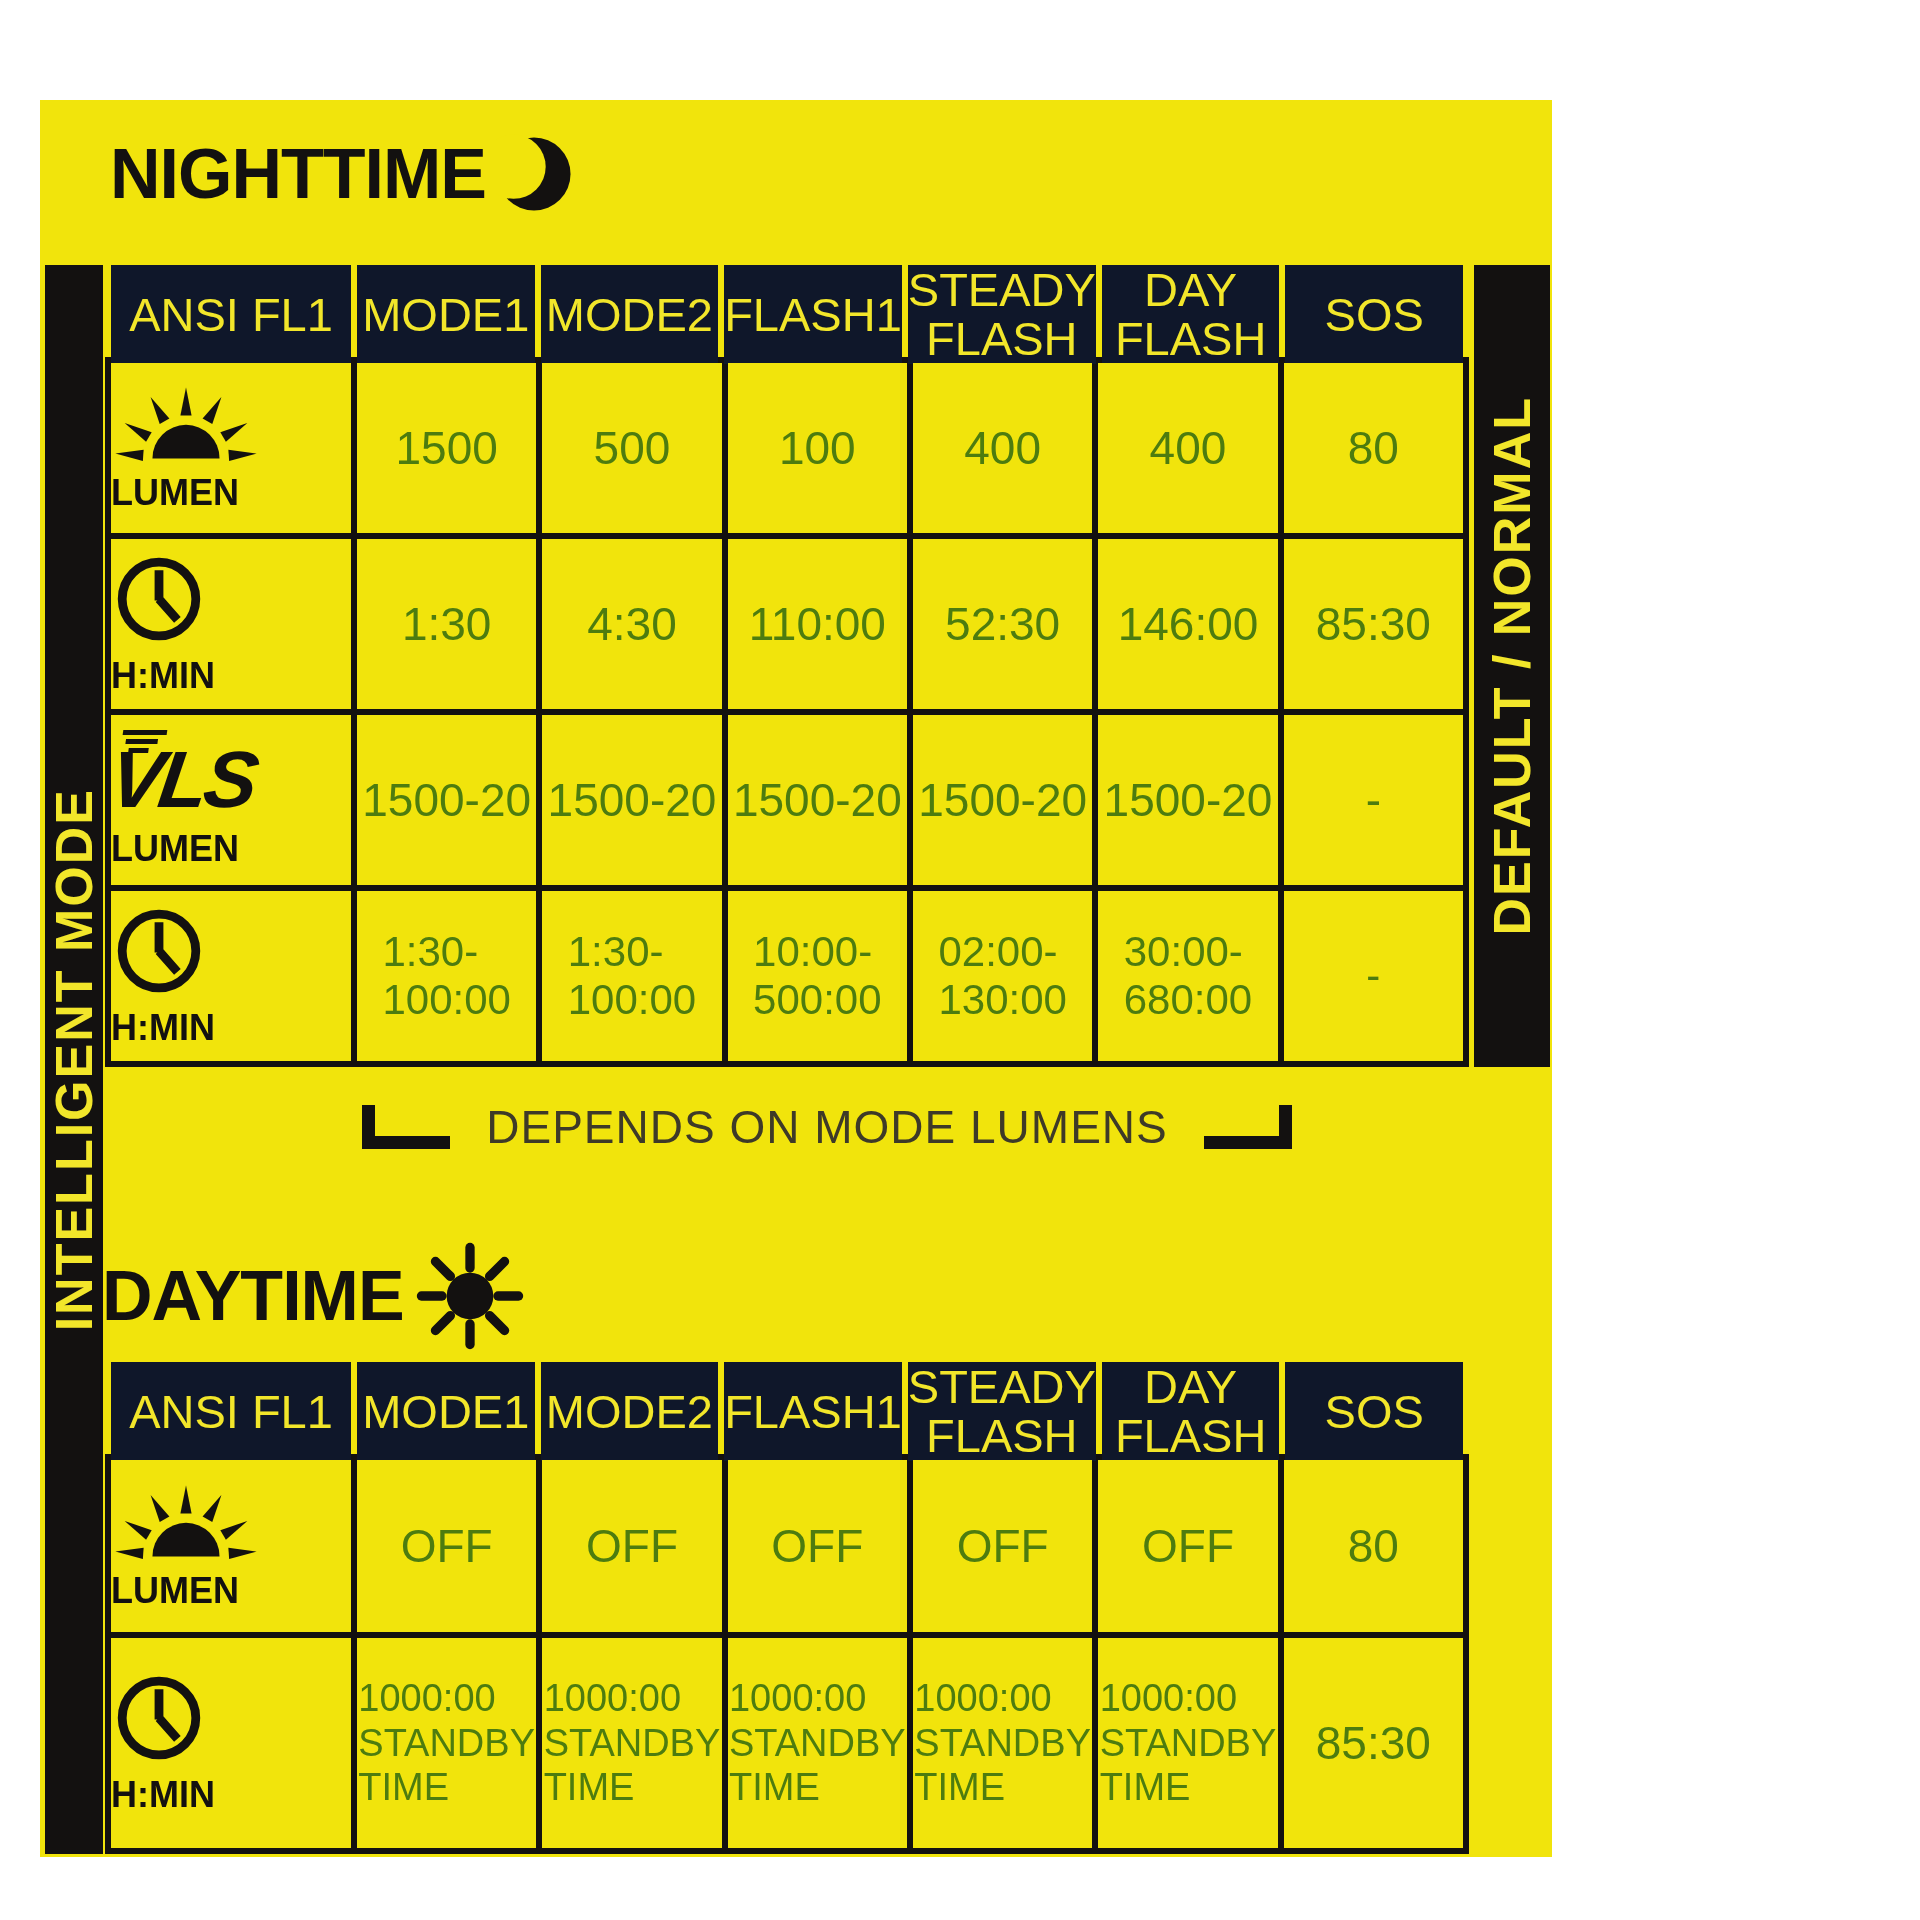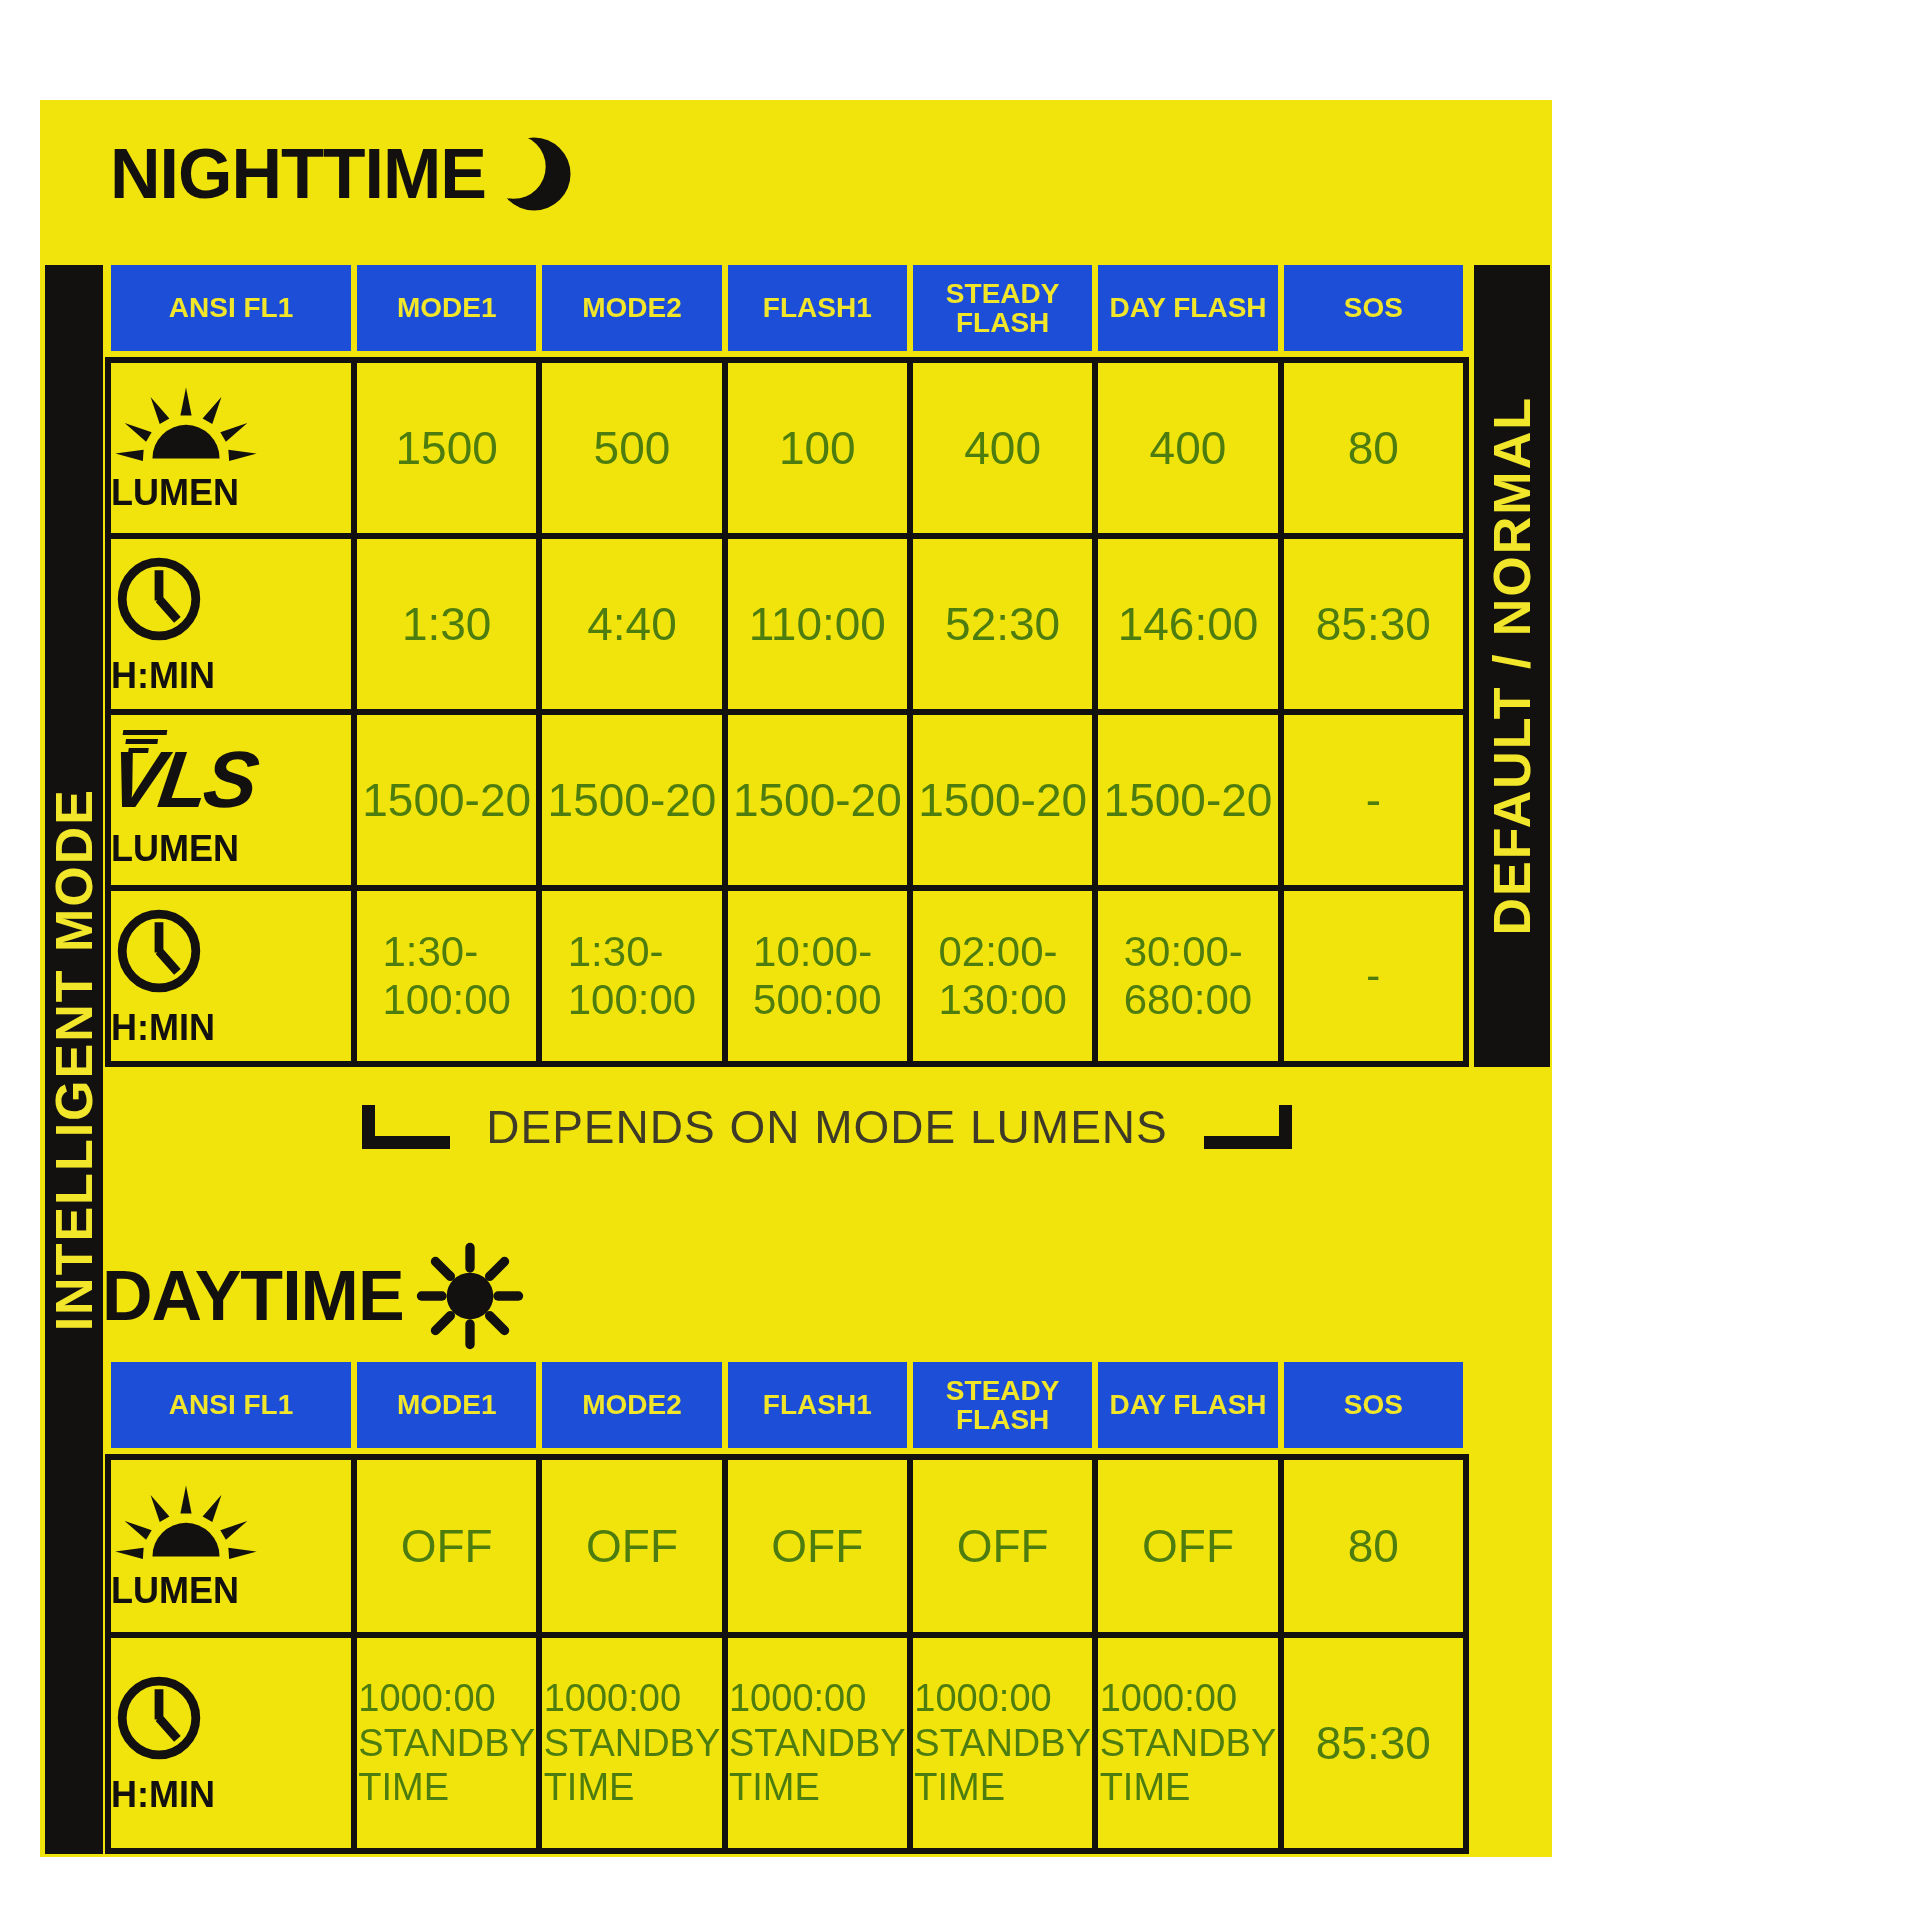--- a/index.html
+++ b/index.html
@@ -19,22 +19,22 @@
   .strip-right{left:1434px;top:165px;width:76px;height:802px;}
   .vtext{writing-mode:vertical-rl;transform:rotate(180deg);color:#F2E62A;font-weight:700;
          font-size:52px;letter-spacing:2px;white-space:nowrap;}
 
   
   .spec-table{position:absolute;left:65px;width:1364px;}
   .night-table{top:165px;}
   .day-table{top:1262px;}
   .thead{display:grid;grid-template-columns:240px repeat(6,1fr);column-gap:6px;padding:0 6px;
          height:86px;margin-bottom:6px;box-sizing:border-box;}
-  .hcell{background:#1d4ed8;color:#F2E62A;display:flex;align-items:center;justify-content:center;
-         text-align:center;font-weight:700;font-size:28px;line-height:1.05;white-space:pre-line;}
+  .hcell{background:#0f172a;color:#F2E62A;display:flex;align-items:center;justify-content:center;
+         text-align:center;font-weight:400;font-size:47px;line-height:1.05;white-space:pre-line;}
   .tbody{background:#131110;padding:6px;display:grid;grid-template-columns:240px repeat(6,1fr);gap:6px;
          box-sizing:border-box;}
   .night-table .tbody{grid-auto-rows:170px;}
   .day-table .tbody{grid-template-rows:172px 210px;}
   .cell{background:#F1E40C;display:flex;align-items:center;justify-content:center;text-align:left;
         font-size:46px;color:#4d7c0f;white-space:pre-line;line-height:1.15;}
   .cell.range{font-size:42px;}
   .cell.standby{font-size:38px;line-height:1.18;}
   .rowhead{background:#F1E40C;display:flex;flex-direction:column;justify-content:center;gap:8px;}
   .rowlabel{font-weight:700;font-size:36px;color:#131110;}
@@ -113,21 +113,21 @@
         <div class="cell">80</div>
 
         <div class="rowhead">
           <svg width="96" height="96" viewBox="0 0 120 120">
             <circle cx="60" cy="60" r="46" fill="none" stroke="#131110" stroke-width="11"></circle>
             <path d="M60 62 L60 24 M60 60 L83 86" stroke="#131110" stroke-width="11" fill="none"></path>
           </svg>
           <span class="rowlabel">H:MIN</span>
         </div>
         <div class="cell">1:30</div>
-        <div class="cell">4:40</div>
+        <div class="cell">4:30</div>
         <div class="cell">110:00</div>
         <div class="cell">52:30</div>
         <div class="cell">146:00</div>
         <div class="cell">85:30</div>
 
         <div class="rowhead">
           <div class="vls">
             <svg class="vls-lines" width="48" height="24" viewBox="0 0 48 24">
               <g fill="#131110">
                 <rect x="2" y="0" width="44" height="5"></rect>

